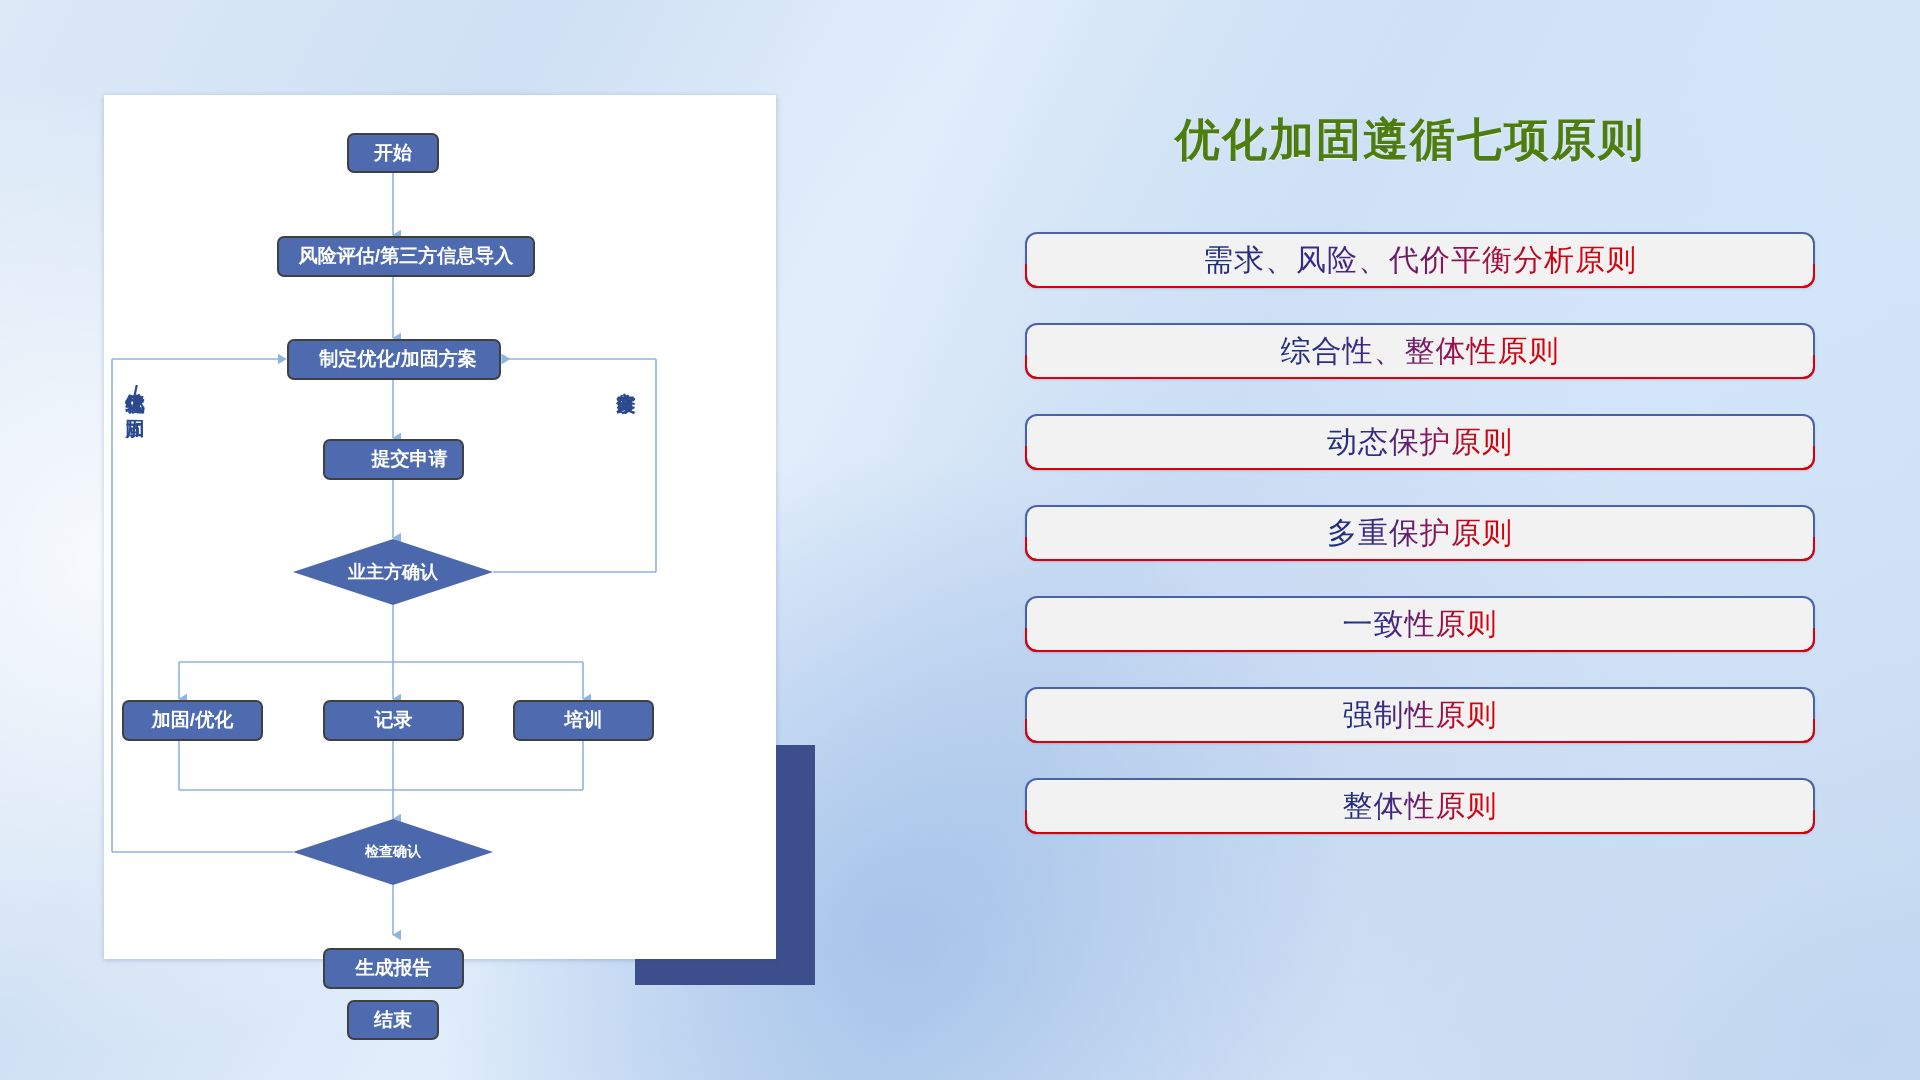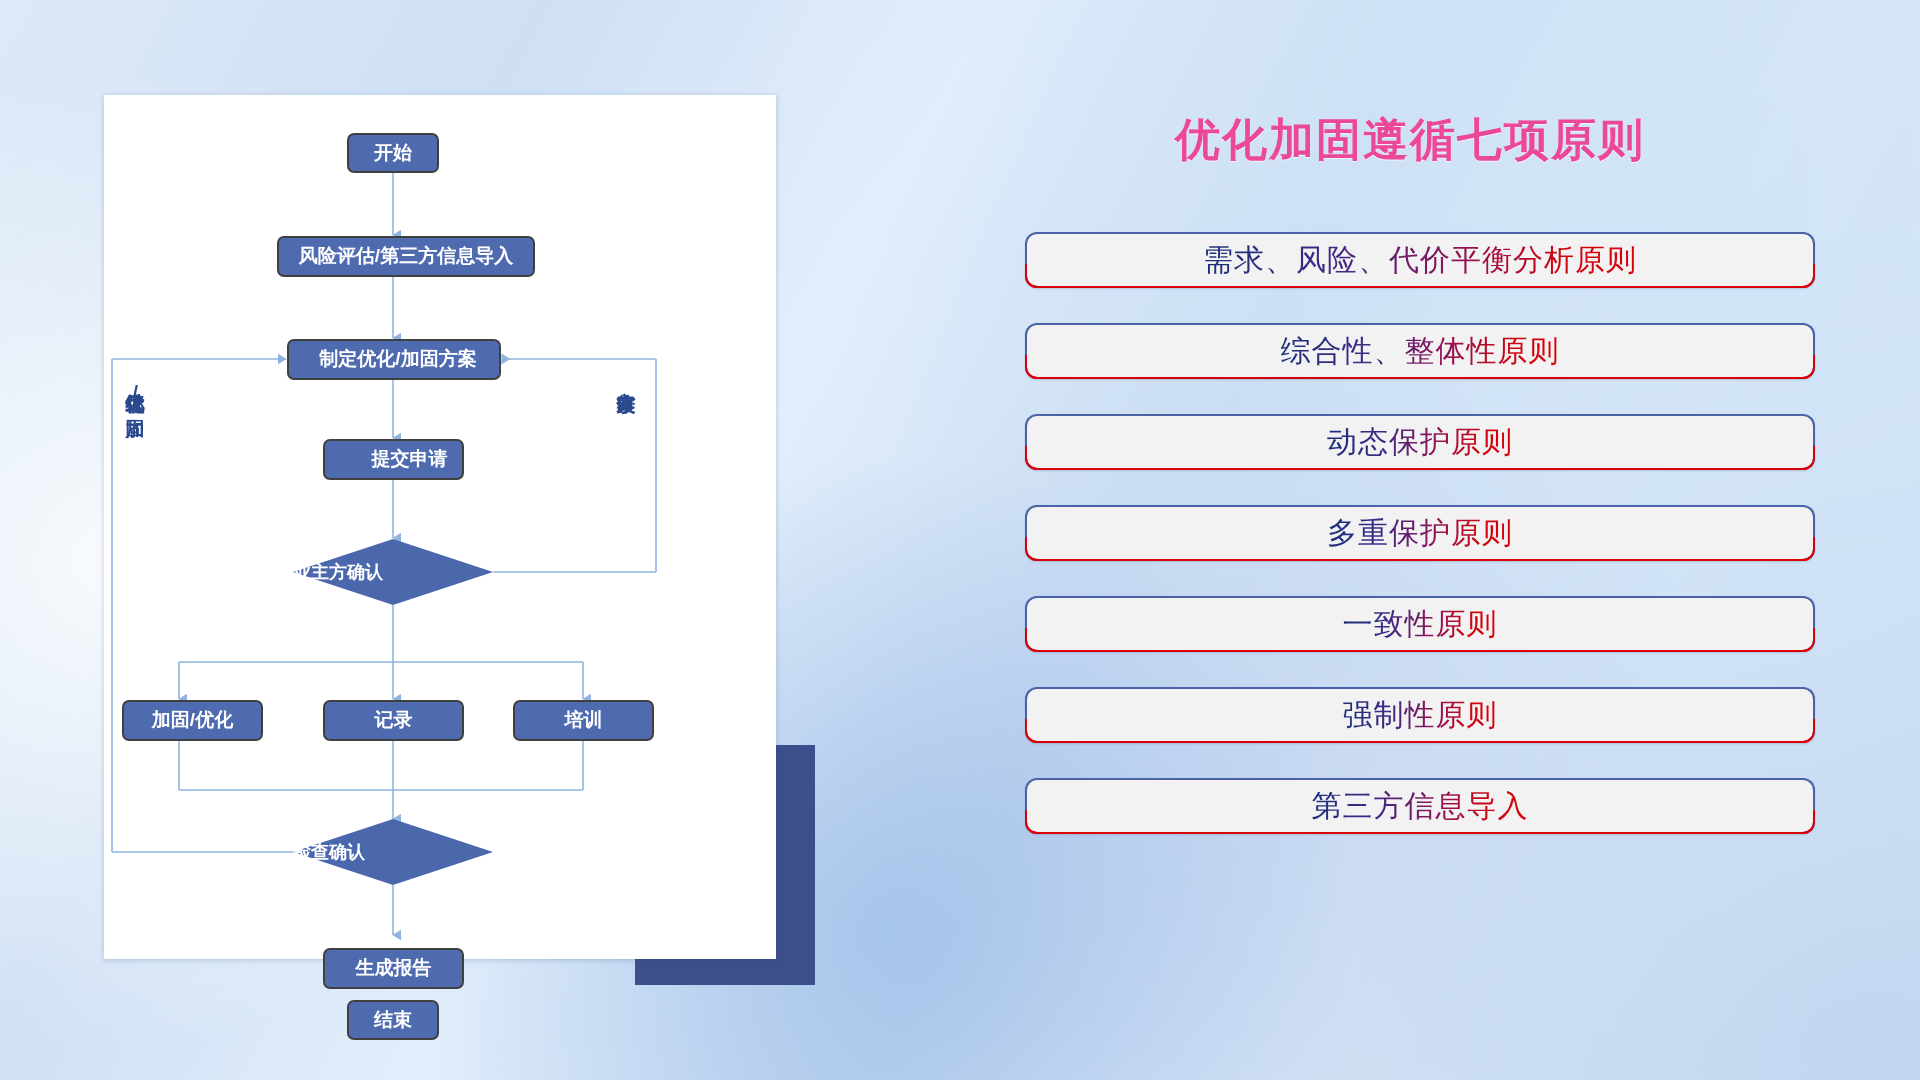--- a/index.html
+++ b/index.html
@@ -42,21 +42,21 @@
     color: #ffffff;
     font-weight: bold;
     border-radius: 7px;
     border: 2px solid #404040;
     text-align: center;
     line-height: 1.1;
     white-space: nowrap;
   }
   .diamond {
     position: absolute;
-    display: flex; align-items: center; 
+    display: flex; align-items: center; justify-content: center;
     color: #ffffff;
     font-weight: bold;
     white-space: nowrap;
   }
   .diamond .dshape {
     position: absolute; inset: 0;
     background: #4a68ab;
     clip-path: polygon(50% 0%, 100% 50%, 50% 100%, 0% 50%);
   }
   .diamond .dlabel { position: relative; z-index: 2; }
@@ -76,21 +76,21 @@
     position: absolute;
     left: 1000px; top: 0;
     width: 880px; height: 1080px;
   }
   #panel-title {
     position: absolute;
     left: 0; top: 110px; width: 820px;
     text-align: center;
     font-size: 45px;
     font-weight: bold;
-    color: #ec4899;
+    color: #4d7c0f;
     letter-spacing: 2px;
     text-shadow: 0 1px 1px rgba(255,255,255,0.7);
   }
   #principle-list {
     position: absolute;
     left: 25px; top: 232px;
     width: 790px;
   }
   .principle-card {
     position: relative;
@@ -209,21 +209,21 @@
   </div>
 
   <div class="node" style="left:219px; top:605px; width:141px; height:41px; font-size:19px;">
     <span>记录</span>
   </div>
 
   <div class="node" style="left:409px; top:605px; width:141px; height:41px; font-size:19px;">
     <span>培训</span>
   </div>
 
-  <div class="diamond" style="left:189px; top:724px; width:200px; height:66px; font-size:18px;">
+  <div class="diamond" style="left:189px; top:724px; width:200px; height:66px; font-size:14px;">
     <span class="dshape"></span>
     <span class="dlabel">检查确认</span>
   </div>
 
   <div class="node" style="left:219px; top:841px; width:141px; height:41px; font-size:19px;margin-top:12px;">
     <span>生成报告</span>
   </div>
 
   <div class="node" style="left:243px; top:905px; width:92px; height:40px; font-size:19px;">
     <span>结束</span>
@@ -263,17 +263,17 @@
 
     <div class="principle-card">
       <span class="principle-label">一致性原则</span>
     </div>
 
     <div class="principle-card">
       <span class="principle-label">强制性原则</span>
     </div>
 
     <div class="principle-card">
-      <span class="principle-label">第三方信息导入</span>
+      <span class="principle-label">整体性原则</span>
     </div>
 
   </div>
 </div>
 
 </body></html>

